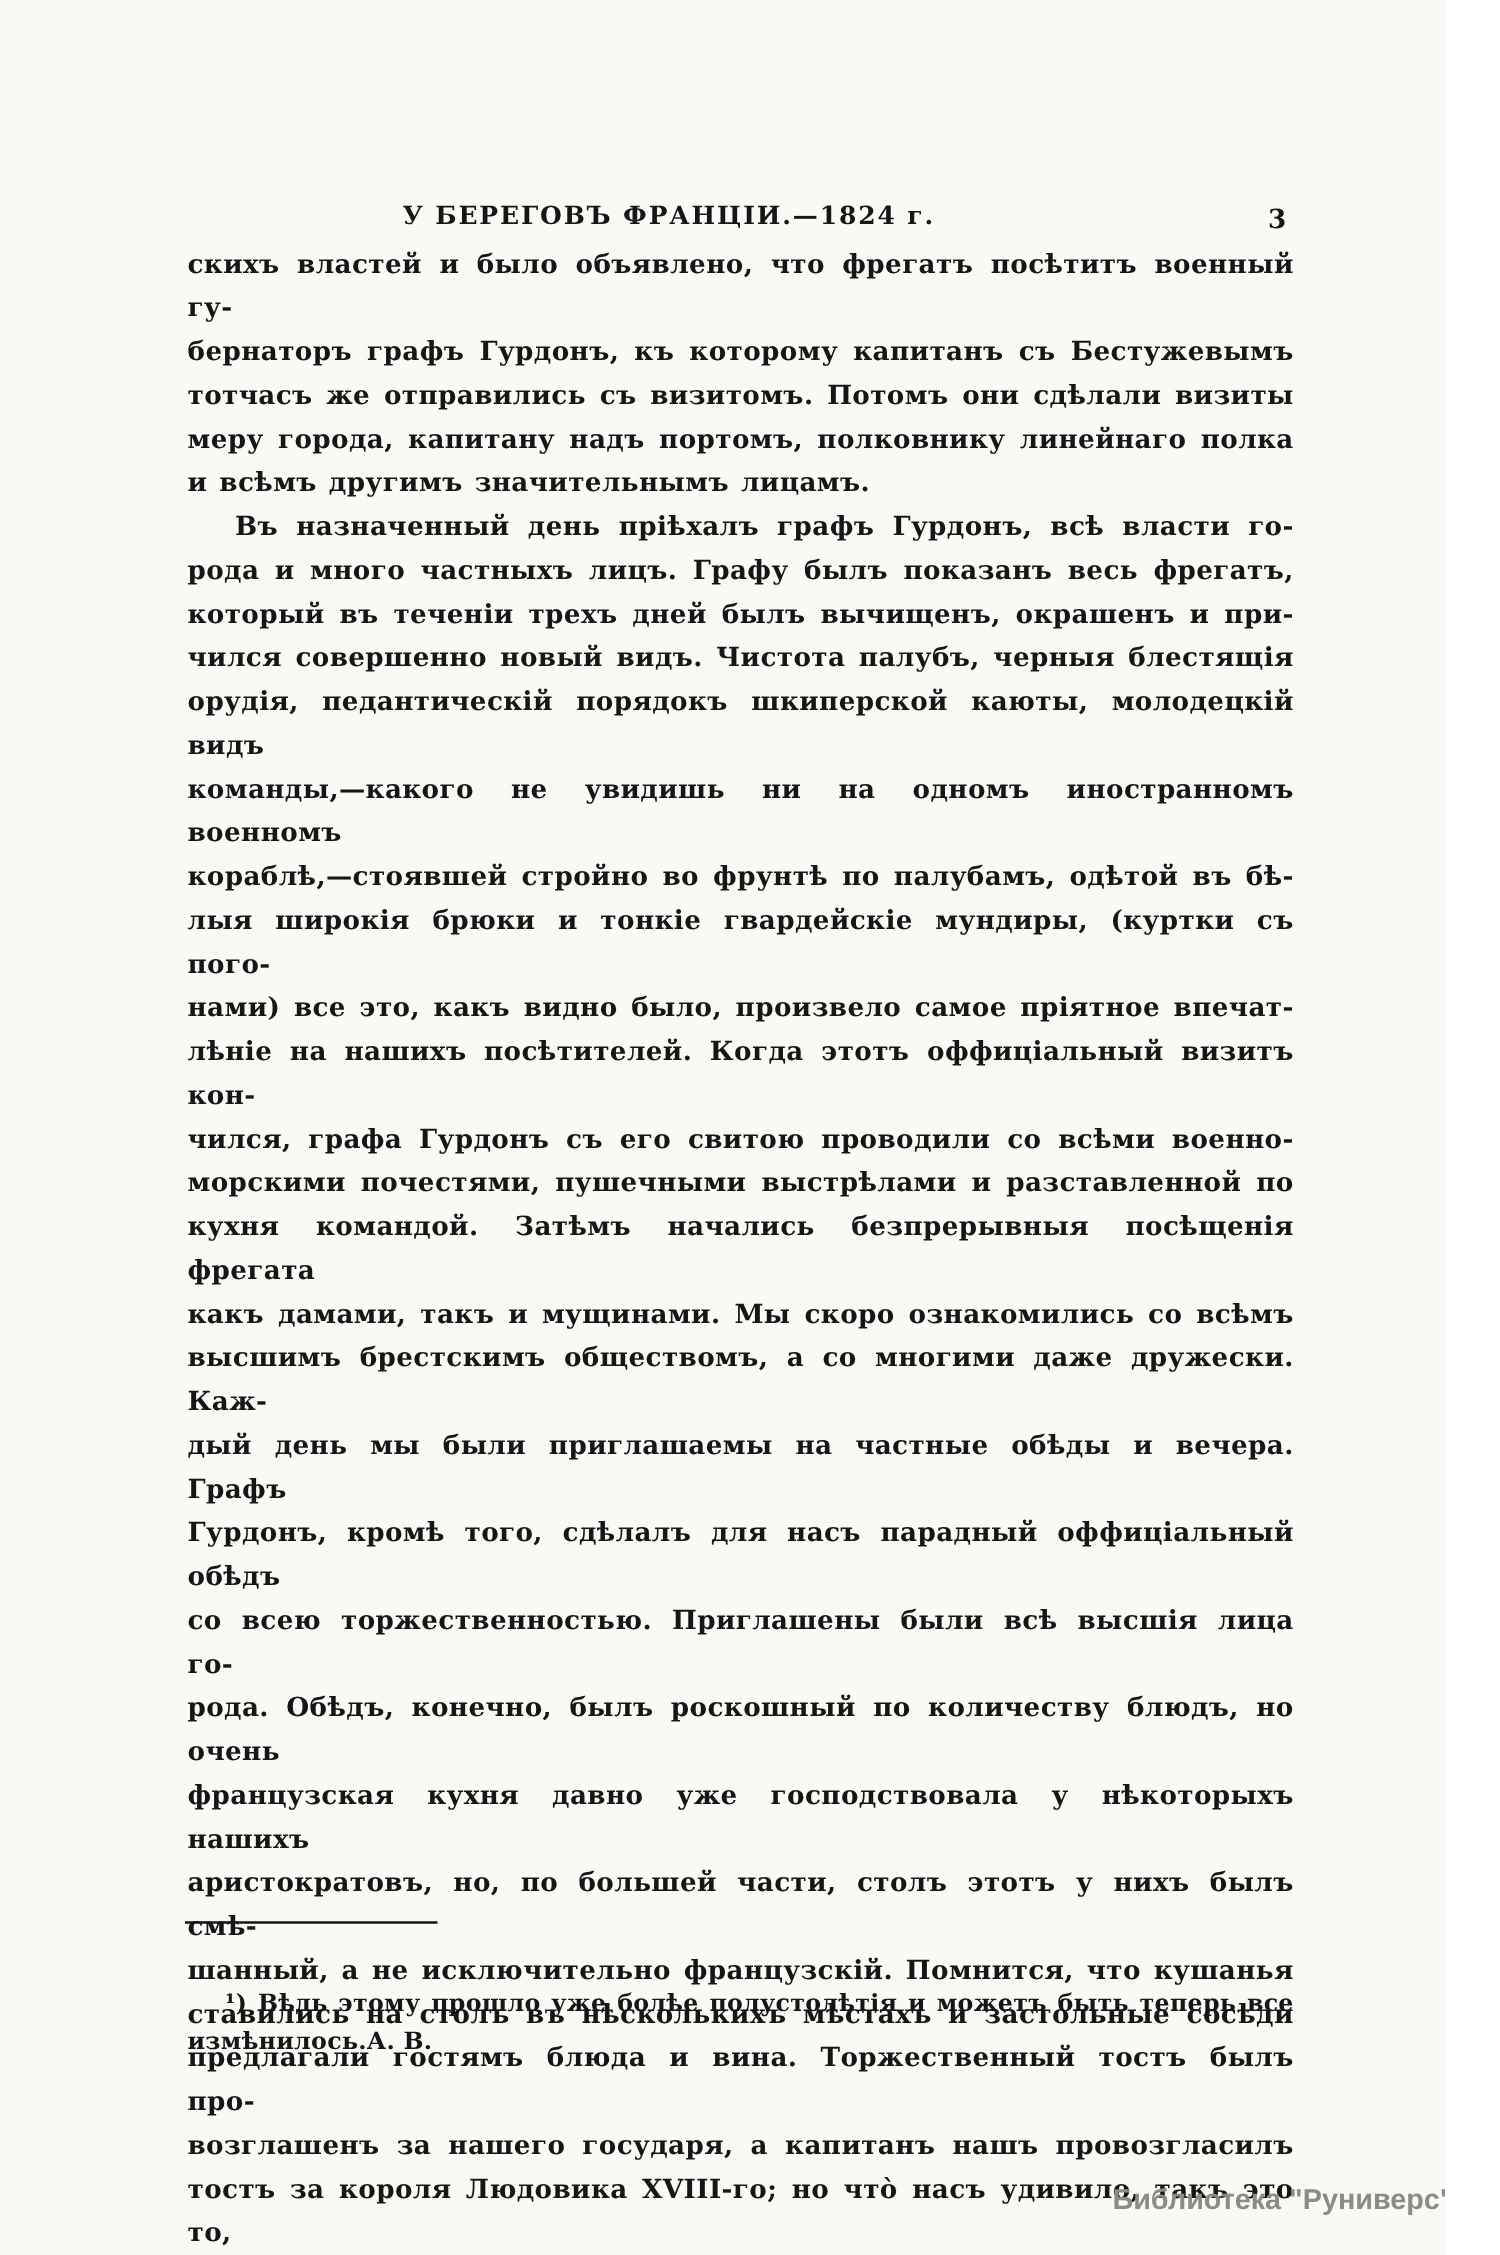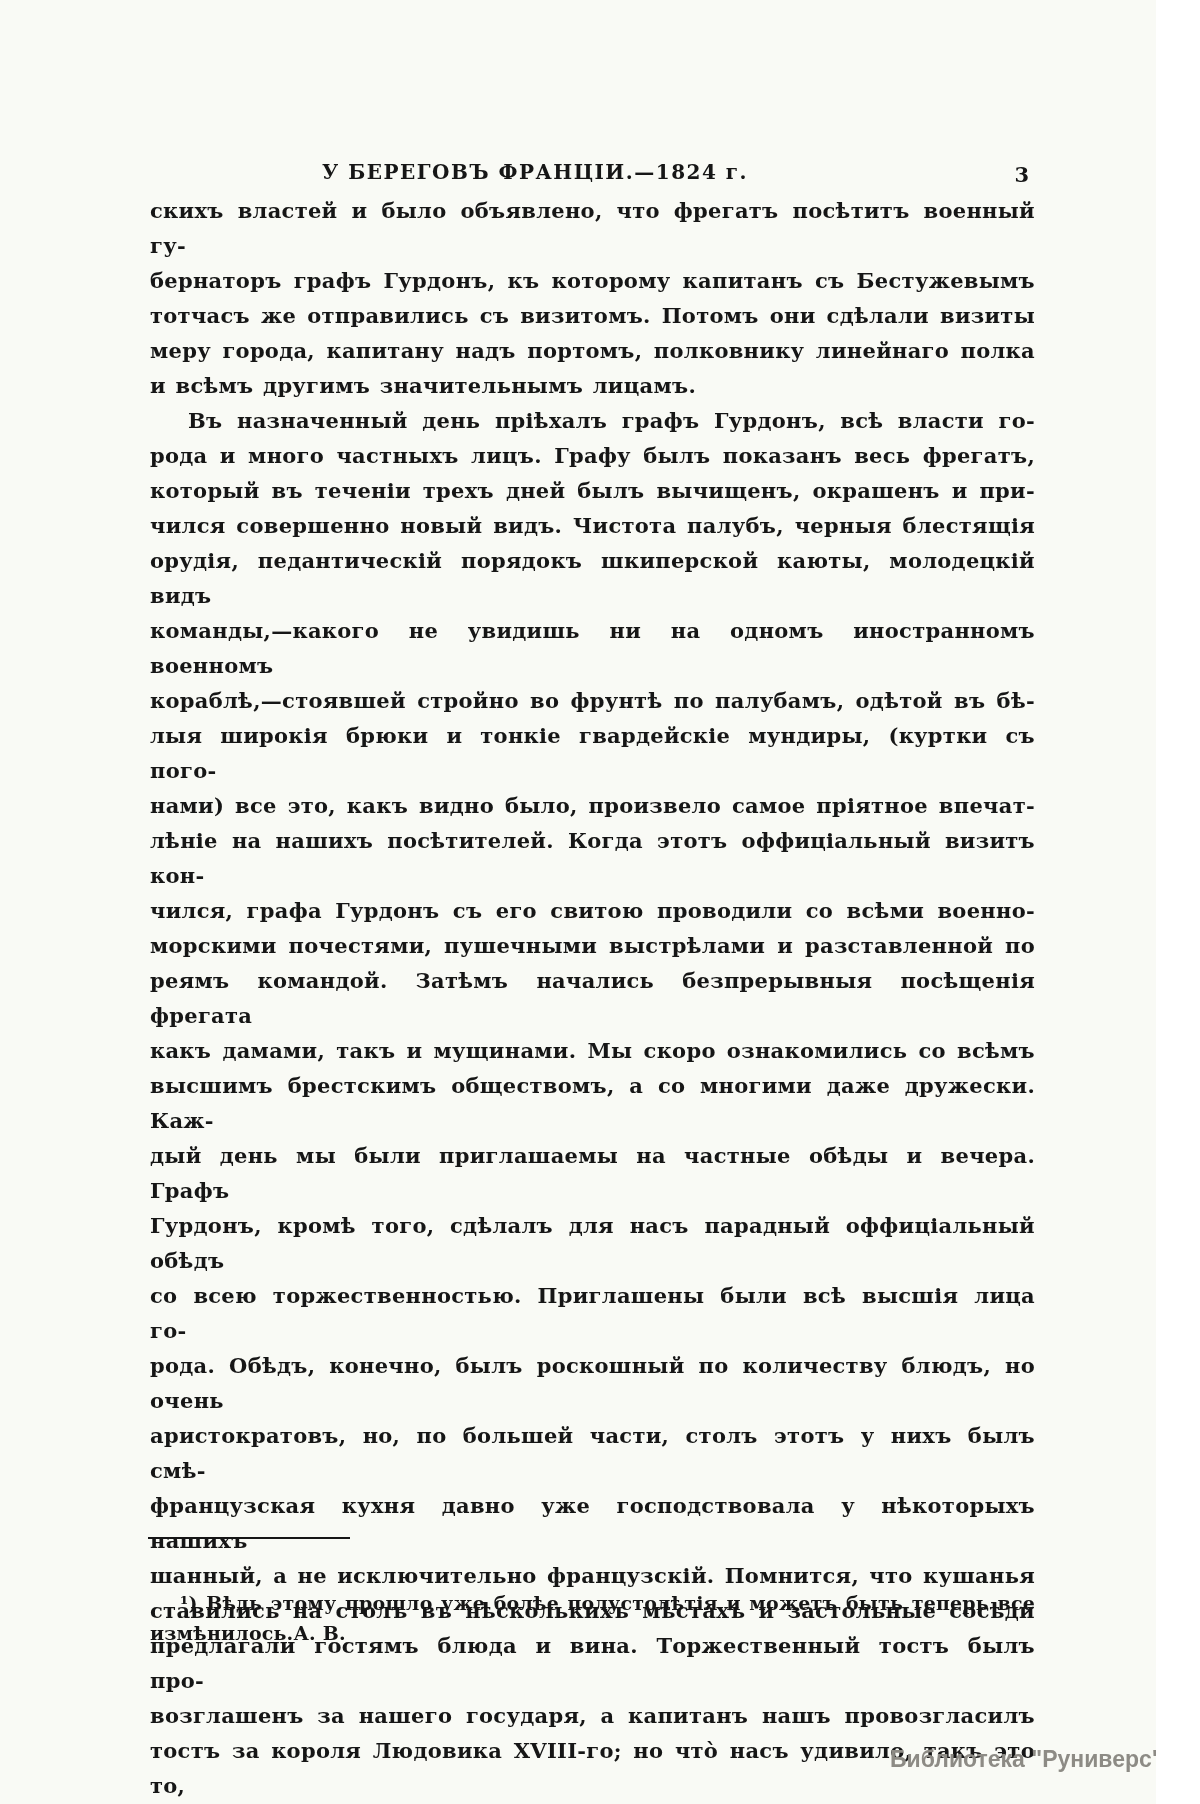--- a/index.html
+++ b/index.html
@@ -117,29 +117,29 @@
       <div class="line">который въ теченіи трехъ дней былъ вычищенъ, окрашенъ и при-</div>
       <div class="line">чился совершенно новый видъ. Чистота палубъ, черныя блестящія</div>
       <div class="line">орудія, педантическій порядокъ шкиперской каюты, молодецкій видъ</div>
       <div class="line">команды,—какого не увидишь ни на одномъ иностранномъ военномъ</div>
       <div class="line">кораблѣ,—стоявшей стройно во фрунтѣ по палубамъ, одѣтой въ бѣ-</div>
       <div class="line">лыя широкія брюки и тонкіе гвардейскіе мундиры, (куртки съ пого-</div>
       <div class="line">нами) все это, какъ видно было, произвело самое пріятное впечат-</div>
       <div class="line">лѣніе на нашихъ посѣтителей. Когда этотъ оффиціальный визитъ кон-</div>
       <div class="line">чился, графа Гурдонъ съ его свитою проводили со всѣми военно-</div>
       <div class="line">морскими почестями, пушечными выстрѣлами и разставленной по</div>
-      <div class="line">реямъ командой. Затѣмъ начались безпрерывныя посѣщенія фрегата</div>
+      <div class="line">кухня командой. Затѣмъ начались безпрерывныя посѣщенія фрегата</div>
       <div class="line">какъ дамами, такъ и мущинами. Мы скоро ознакомились со всѣмъ</div>
       <div class="line">высшимъ брестскимъ обществомъ, а со многими даже дружески. Каж-</div>
       <div class="line">дый день мы были приглашаемы на частные обѣды и вечера. Графъ</div>
       <div class="line">Гурдонъ, кромѣ того, сдѣлалъ для насъ парадный оффиціальный обѣдъ</div>
       <div class="line">со всею торжественностью. Приглашены были всѣ высшія лица го-</div>
       <div class="line">рода. Обѣдъ, конечно, былъ роскошный по количеству блюдъ, но очень</div>
+      <div class="line">французская кухня давно уже господствовала у нѣкоторыхъ нашихъ</div>
       <div class="line">аристократовъ, но, по большей части, столъ этотъ у нихъ былъ смѣ-</div>
-      <div class="line">французская кухня давно уже господствовала у нѣкоторыхъ нашихъ</div>
       <div class="line">шанный, а не исключительно французскій. Помнится, что кушанья</div>
       <div class="line">ставились на столъ въ нѣсколькихъ мѣстахъ и застольные сосѣди</div>
       <div class="line">предлагали гостямъ блюда и вина. Торжественный тостъ былъ про-</div>
       <div class="line">возглашенъ за нашего государя, а капитанъ нашъ провозгласилъ</div>
       <div class="line">тостъ за короля Людовика XVIII-го; но что̀ насъ удивило, такъ это то,</div>
     </div>
 
   <div class="footnote-rule"></div>
 
   <div class="footnote">

